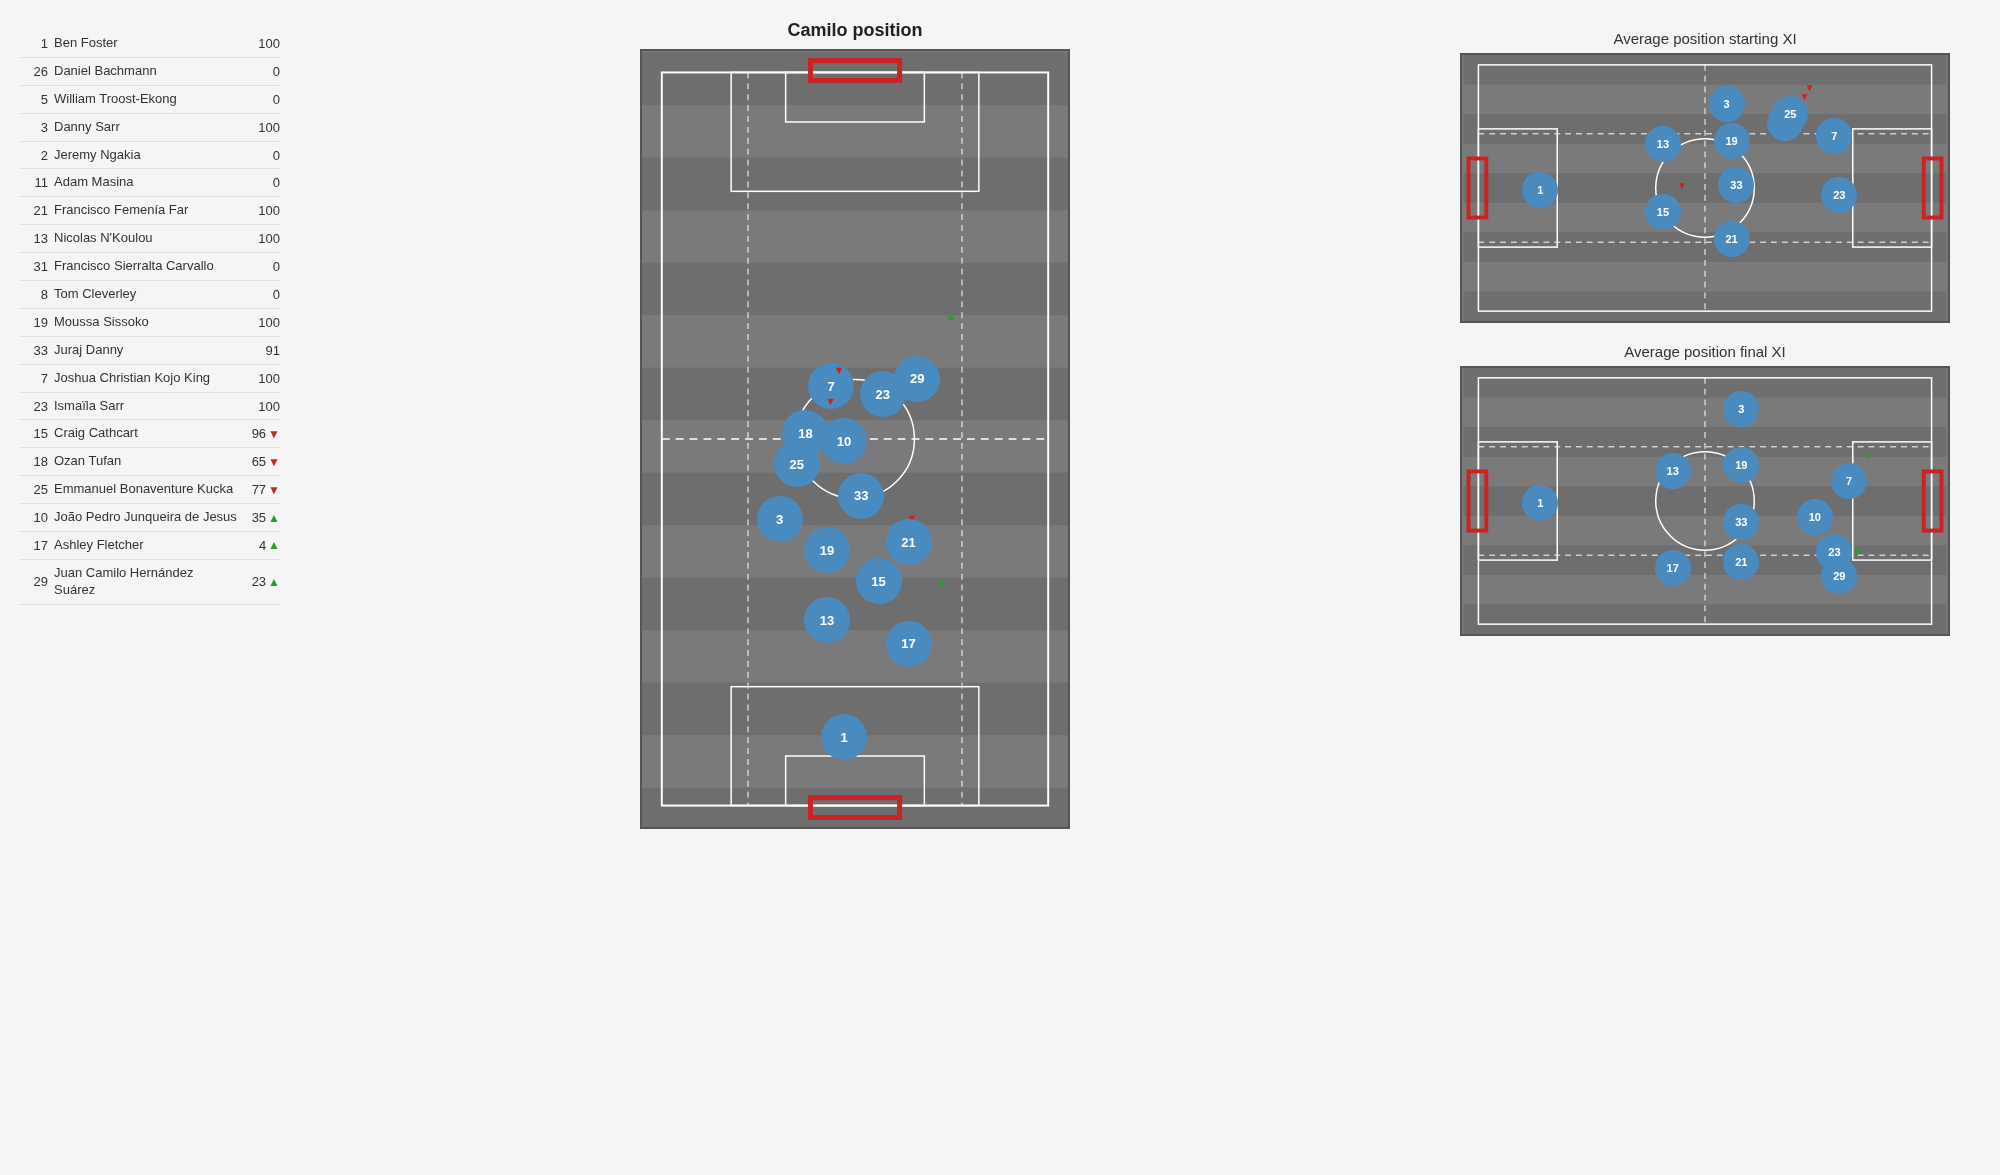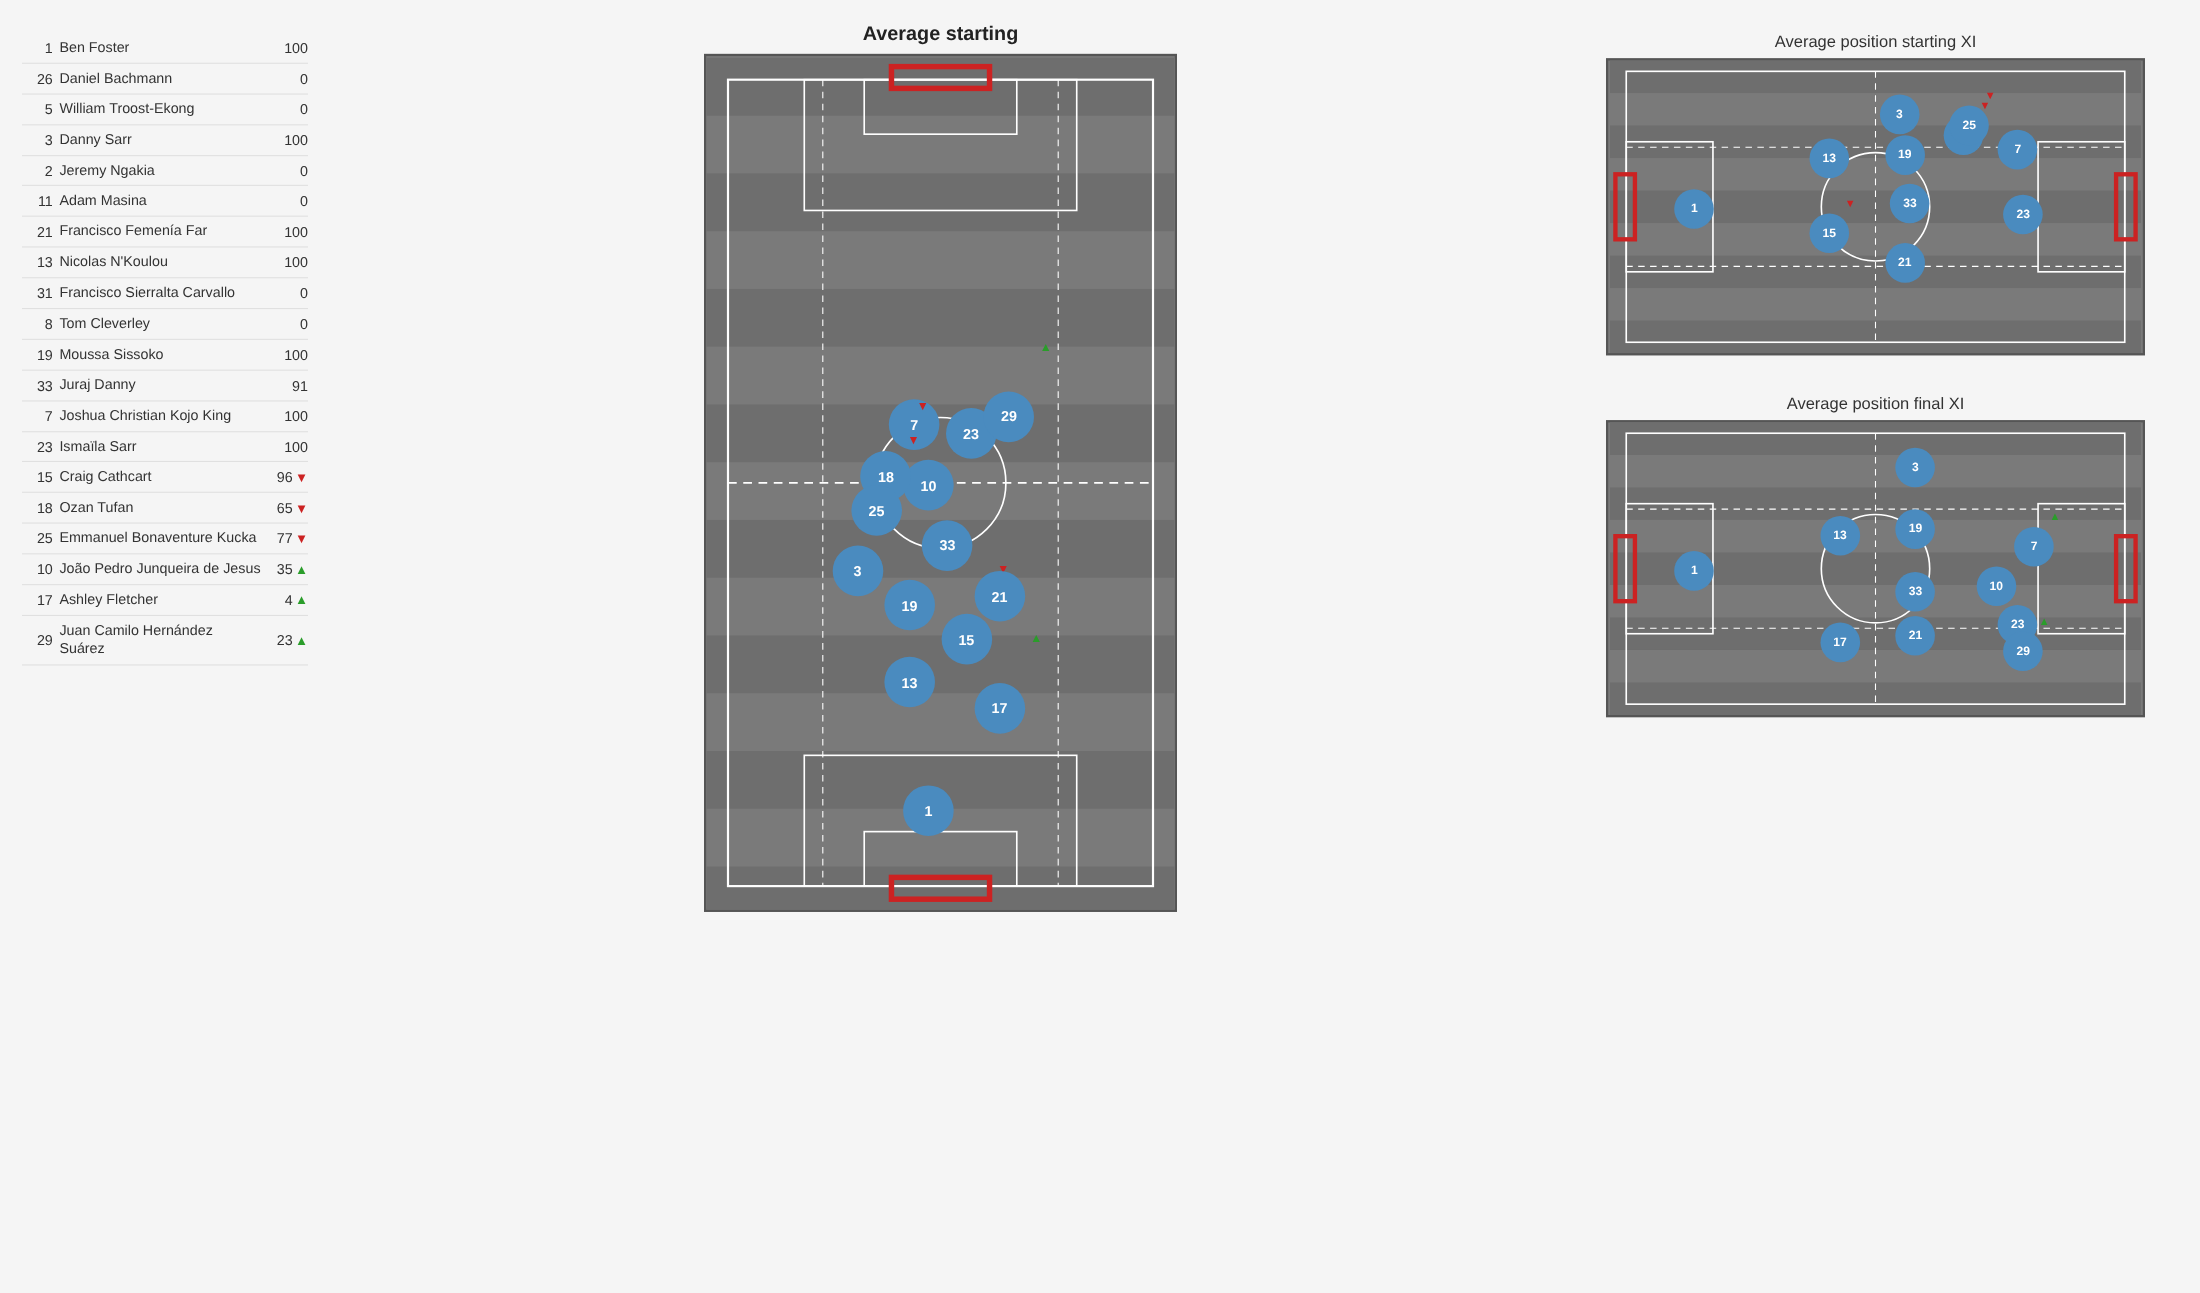--- a/index.html
+++ b/index.html
@@ -102,21 +102,21 @@
     }
     .sub-in { color: #2a9d2a; }
     .sub-out { color: #cc2222; }
 
     
     .right-panels {
       width: 550px;
       min-width: 550px;
       display: flex;
       flex-direction: column;
-      gap: 36px;
+      gap: 20px;
       padding-top: 10px;
     }
 
     .mini-pitch-section {
       display: flex;
       flex-direction: column;
       align-items: center;
     }
 
     .mini-pitch-title {
@@ -258,21 +258,21 @@
       </div>
       <div class="player-row">
         <span class="player-number">29</span>
         <span class="player-name">Juan Camilo Hernández Suárez</span>
         <span class="player-pct">23<span class="arrow-up">▲</span></span>
       </div>
     </div>
 </div>
 
 <div class="main-content">
-  <div class="pitch-title">Average starting</div>
+  <div class="pitch-title">Camilo position</div>
   <div class="pitch-container">
 
     <svg class="pitch-svg" viewBox="0 0 430 780" xmlns="http://www.w3.org/2000/svg">
 
       <rect x="0" y="0" width="430" height="780" fill="#7a7a7a"></rect>
       <rect x="0" y="0" width="430" height="53" fill="#6e6e6e"></rect>
       <rect x="0" y="106" width="430" height="53" fill="#6e6e6e"></rect>
       <rect x="0" y="212" width="430" height="53" fill="#6e6e6e"></rect>
       <rect x="0" y="318" width="430" height="53" fill="#6e6e6e"></rect>
       <rect x="0" y="424" width="430" height="53" fill="#6e6e6e"></rect>

